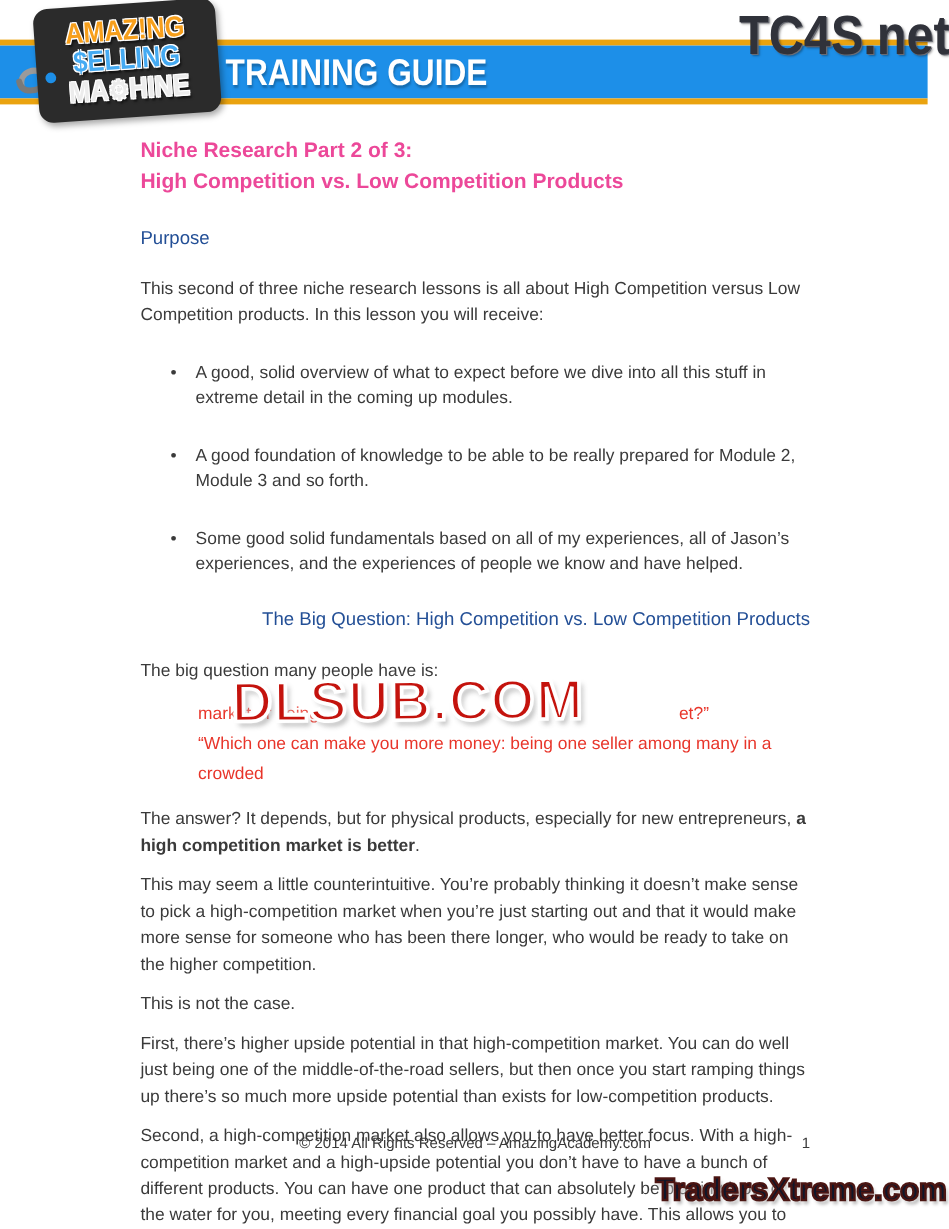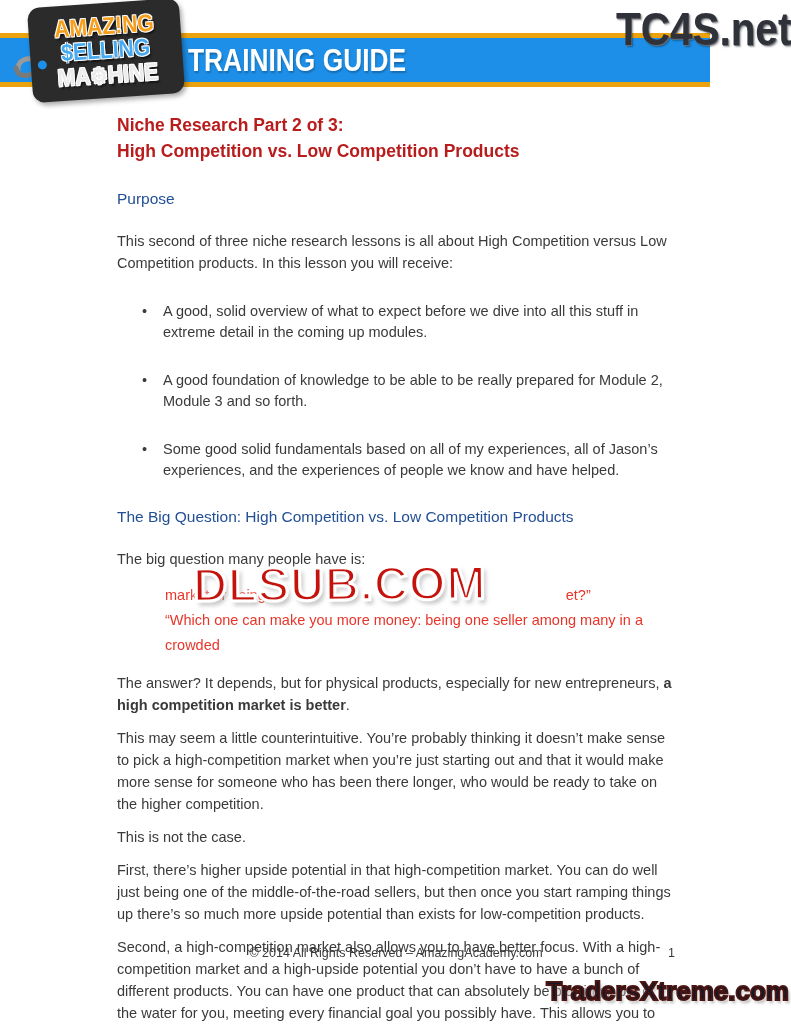--- a/index.html
+++ b/index.html
@@ -1,21 +1,21 @@
 <!DOCTYPE html>
 <html><head>
 <meta charset="utf-8">
 <style>
   * { margin:0; padding:0; box-sizing:border-box; }
   html,body { width:791px; height:1024px; background:#fff; overflow:hidden;
               font-family:"Liberation Sans", sans-serif; }
   .page { position:relative; width:791px; height:1024px; background:#fff; }
 
   
-  .banner { position:absolute; left:0; top:33px; width:710px; height:54px; z-index:1; }
+  .banner { position:absolute; left:0; top:33px; width:773px; height:54px; z-index:1; }
   .gold-top    { position:absolute; left:0; top:0;    width:100%; height:5px;  background:#eaa30f; }
   .blue-band   { position:absolute; left:0; top:5px;  width:100%; height:44px; background:#1d8fe8; }
   .gold-bottom { position:absolute; left:0; top:49px; width:100%; height:5px;  background:#eaa30f; }
   .training-guide { position:absolute; left:188px; top:10px; color:#fff;
       font-size:31px; font-weight:800; letter-spacing:0px;
       transform:scaleX(0.85); transform-origin:left center;
       text-shadow:1px 2px 2px rgba(0,0,0,0.25); white-space:nowrap; }
 
   
   .logo-tag { position:absolute; left:30px; top:3px; width:152px; height:95px;
@@ -46,30 +46,30 @@
       text-shadow:0 0 7px rgba(255,255,255,0.95), 0 0 3px #ffffff, 3px 4px 4px rgba(90,90,90,0.45);
       transform:rotate(-0.5deg); }
   .traders { position:absolute; right:2px; top:976px; z-index:5;
       font-size:26px; font-weight:800; white-space:nowrap; color:#0f172a;
       -webkit-text-stroke:2px #4b1512;
       text-shadow:0 0 6px #ffffff, 0 0 3px #ffffff, 2px 3px 3px rgba(0,0,0,0.35);text-align:center; }
 
   
   .content { position:absolute; left:117px; top:112px; width:558px; color:#3a3a3a;
       font-size:14.5px; line-height:22px; }
-  .doc-title { color:#b91c1c; font-size:17.5px; font-weight:700; line-height:26px;
+  .doc-title { color:#ec4899; font-size:17.5px; font-weight:700; line-height:26px;
       margin-bottom:24px; }
   .section-heading { color:#234f96; font-size:15.5px; font-weight:400;
       margin-bottom:20px; }
   p.para { margin-bottom:11px; }
   .intro { margin-bottom:10px; }
   ul.bullets { list-style:none; margin:0 0 15px 0; }
   ul.bullets li { position:relative; padding-left:46px; line-height:21px;margin-top:27px; }
   ul.bullets li::before { content:"•"; position:absolute; left:25px; top:0; }
-  .bigq-heading { margin-top:25px; }
+  .bigq-heading { margin-top:25px;text-align:right; }
   .quote { position:relative; color:#e8352a; margin:13px 0 14px 0; padding-left:48px;
       line-height:25px; }
   .quote-gap { display:inline-block; width:296px; }
   b.inline-bold { font-weight:700; }
 
   
   .footer { position:absolute; left:117px; top:946px; width:558px; font-size:12.5px;
       color:#3a3a3a; text-align:center; }
   .page-num { position:absolute; right:0; top:0; }
 </style>

